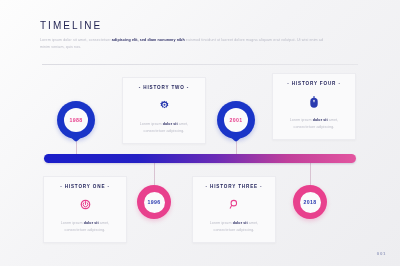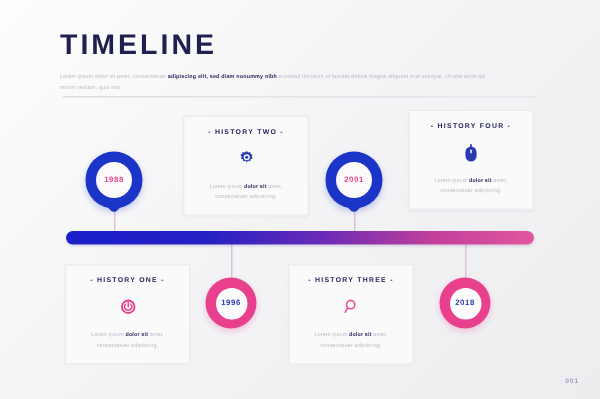--- a/index.html
+++ b/index.html
@@ -6,21 +6,21 @@
   html,body { width:400px; height:266px; overflow:hidden; }
   body {
     font-family:"Liberation Sans", sans-serif;
     background:linear-gradient(135deg,#fdfdfd 0%,#f4f4f6 45%,#ededf0 100%);
     position:relative;
   }
 
   
   #header { position:absolute; left:40px; top:20px; width:320px; }
   #title {
-    font-size:19px; font-weight:bold; letter-spacing:2.0px;
+    font-size:10px; font-weight:normal; letter-spacing:2.0px;
     color:#1f2050; font-family:"Liberation Sans", sans-serif;
   }
   #subtitle {
     margin-top:6px; width:290px;
     font-size:3.6px; line-height:1.85; letter-spacing:.12px;
     color:#b9bac6; text-align:left;
   }
   #subtitle b { color:#2a2b63; font-weight:bold; }
   #header-rule {
     position:absolute; left:42px; top:64px; width:316px; height:1px;

